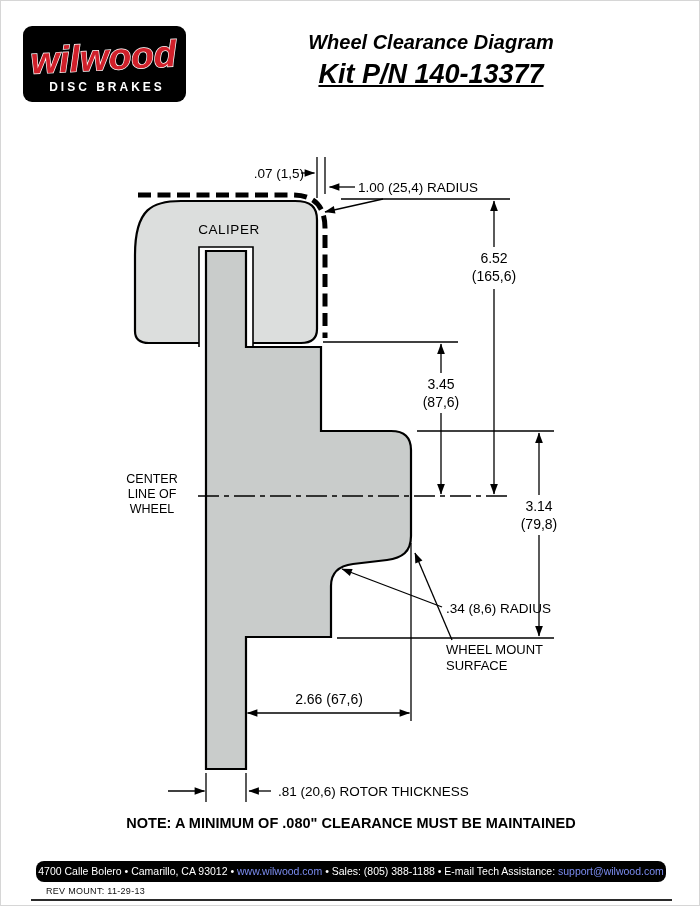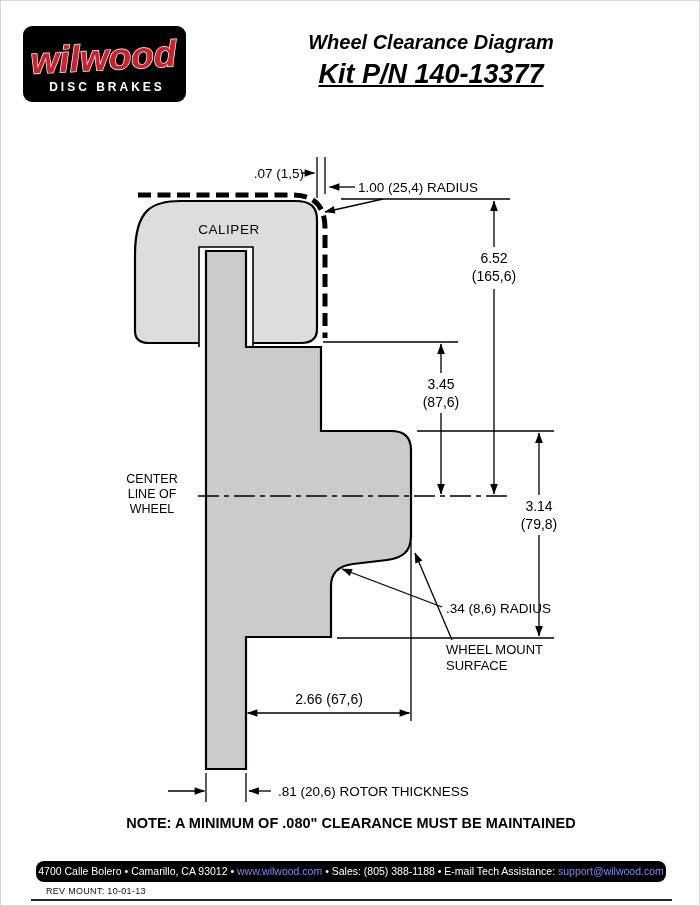--- a/index.html
+++ b/index.html
@@ -133,18 +133,18 @@
 
   <div class="footer-bar">
     <span>4700 Calle Bolero • Camarillo, CA 93012 •</span>
     <a>www.wilwood.com</a>
     <span>• Sales: (805) 388-1188 • E-mail Tech Assistance:</span>
     <a>support@wilwood.com</a>
   </div>
 
   <div class="revdate">
     <span>REV MOUNT:</span>
-    <span>10-01-13</span>
+    <span>11-29-13</span>
   </div>
 
   <div class="bottom-line"></div>
 
 </div>
 
 </body></html>

